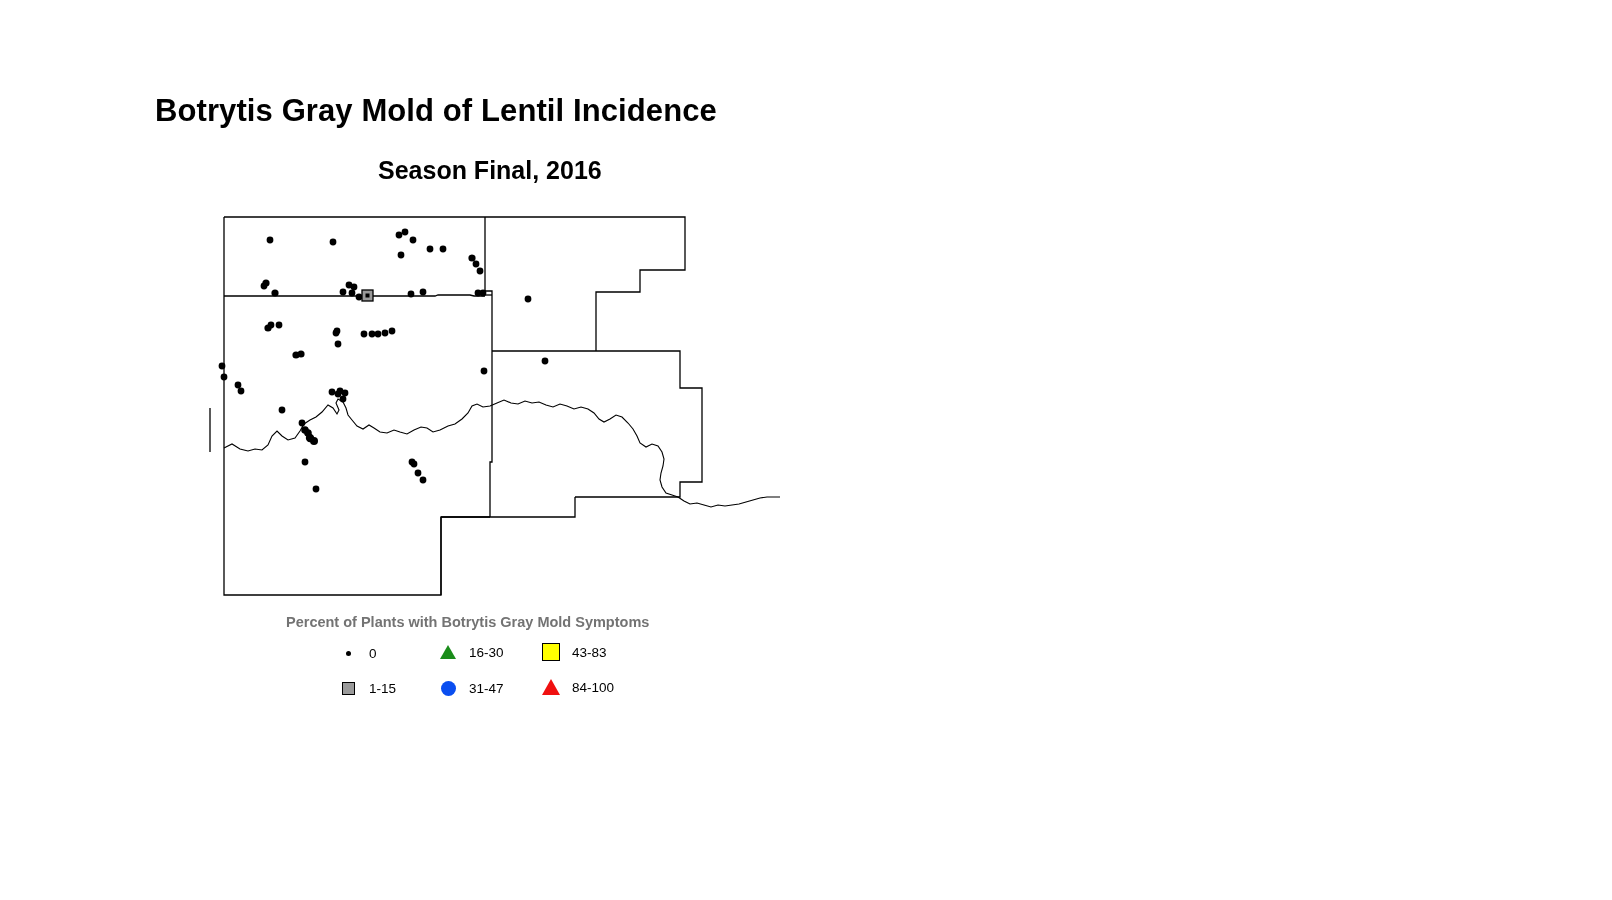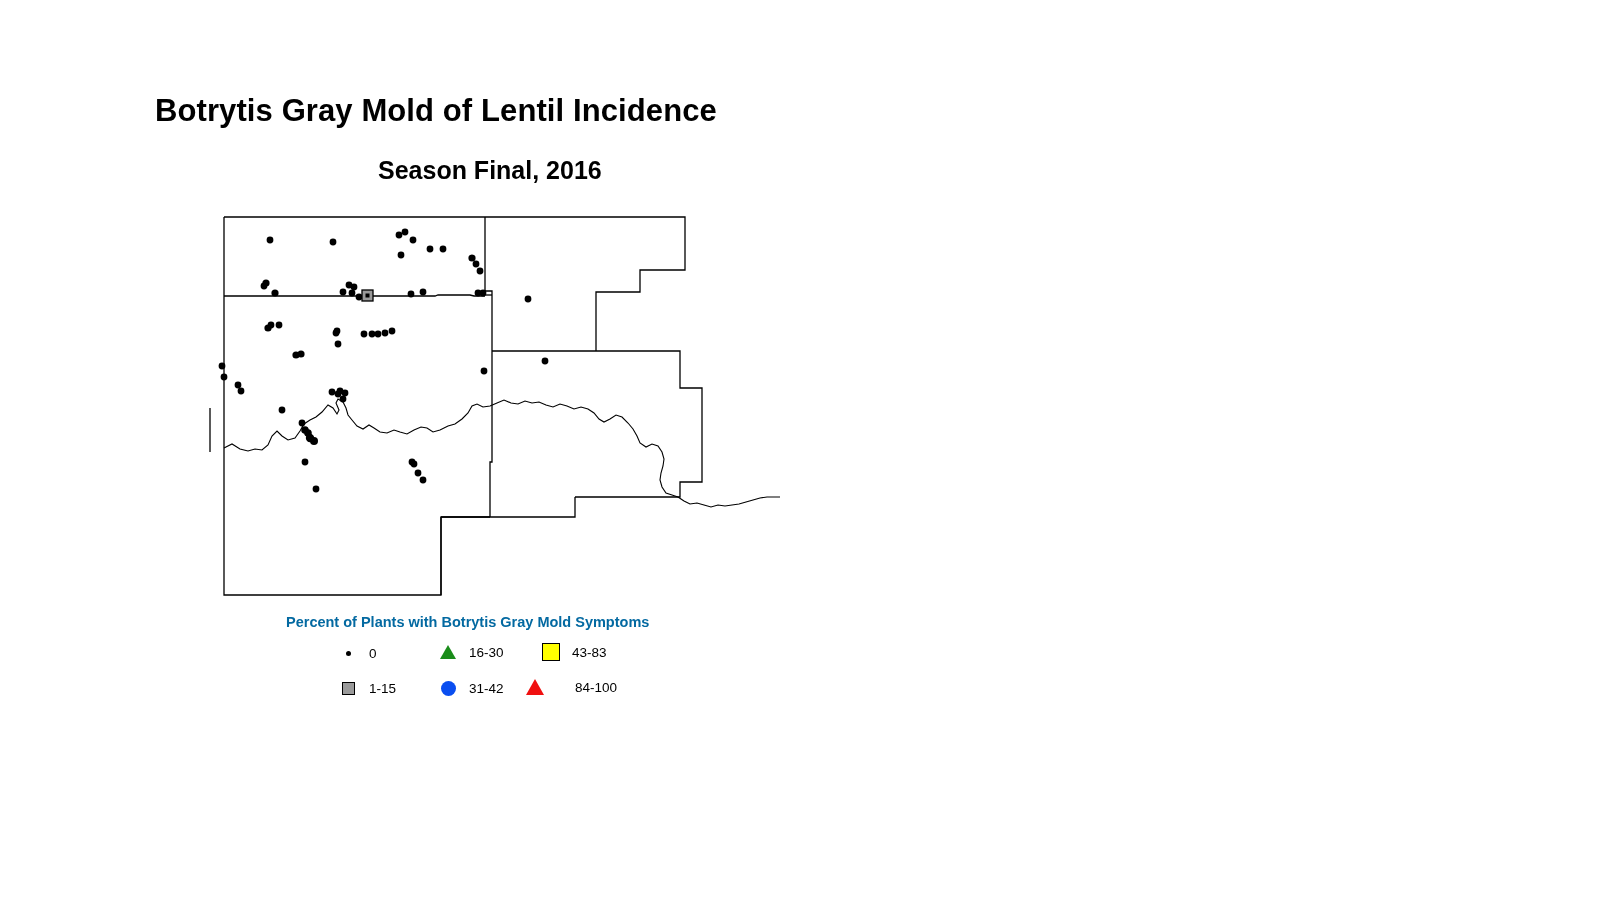--- a/index.html
+++ b/index.html
@@ -61,21 +61,21 @@
     height: 100px;
   }
 
   .legend-title {
     position: absolute;
     left: 86px;
     top: 2px;
     font-size: 14.5px;
     font-weight: bold;
     white-space: nowrap;
-    color: #0369a1;
+    color: #737373;
   }
   .legend-entry {
     position: absolute;
     display: flex;
     align-items: center;
     height: 20px;
   }
   .legend-swatch {
     width: 20px;
     height: 20px;
@@ -287,24 +287,24 @@
       <span class="legend-swatch">
         <span class="sw-square"></span>
       </span>
       <span class="legend-label">1-15</span>
     </div>
 
     <div class="legend-entry" style="left:238px; top:66px;">
       <span class="legend-swatch">
         <span class="sw-circle"></span>
       </span>
-      <span class="legend-label">31-42</span>
-    </div>
-
-    <div class="legend-entry" style="left:325px; top:65px;gap:19px;">
+      <span class="legend-label">31-47</span>
+    </div>
+
+    <div class="legend-entry" style="left:341px; top:65px;">
       <span class="legend-swatch">
         <span class="sw-tri-red"></span>
       </span>
       <span class="legend-label">84-100</span>
     </div>
 
   </div>
 
 </div>
 

